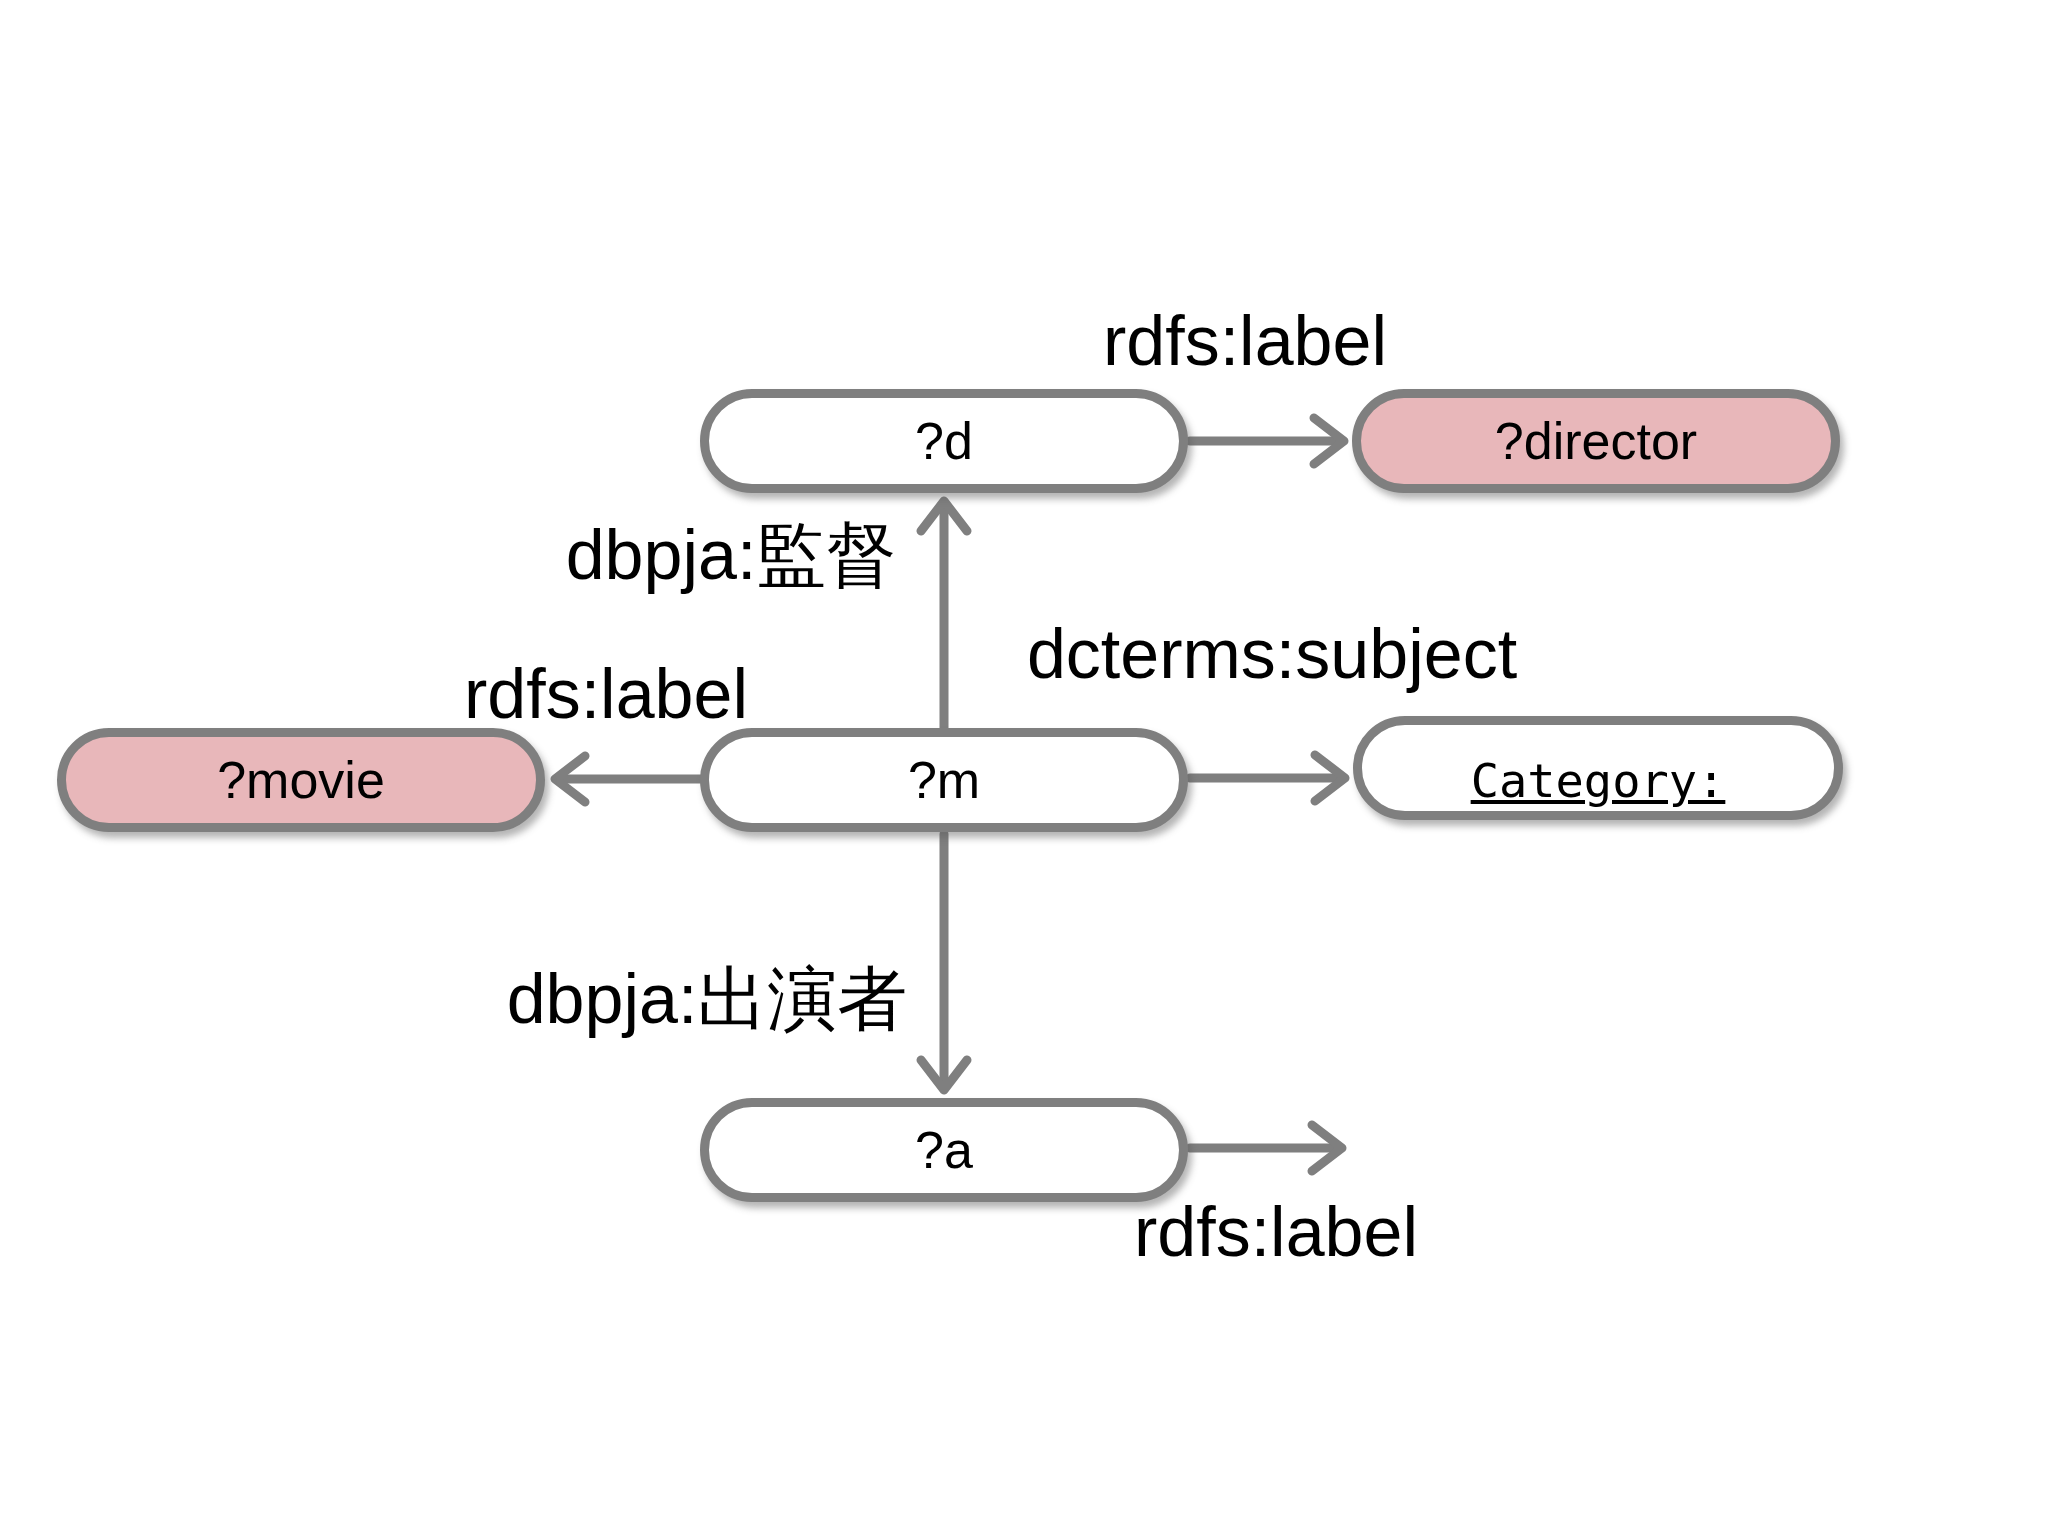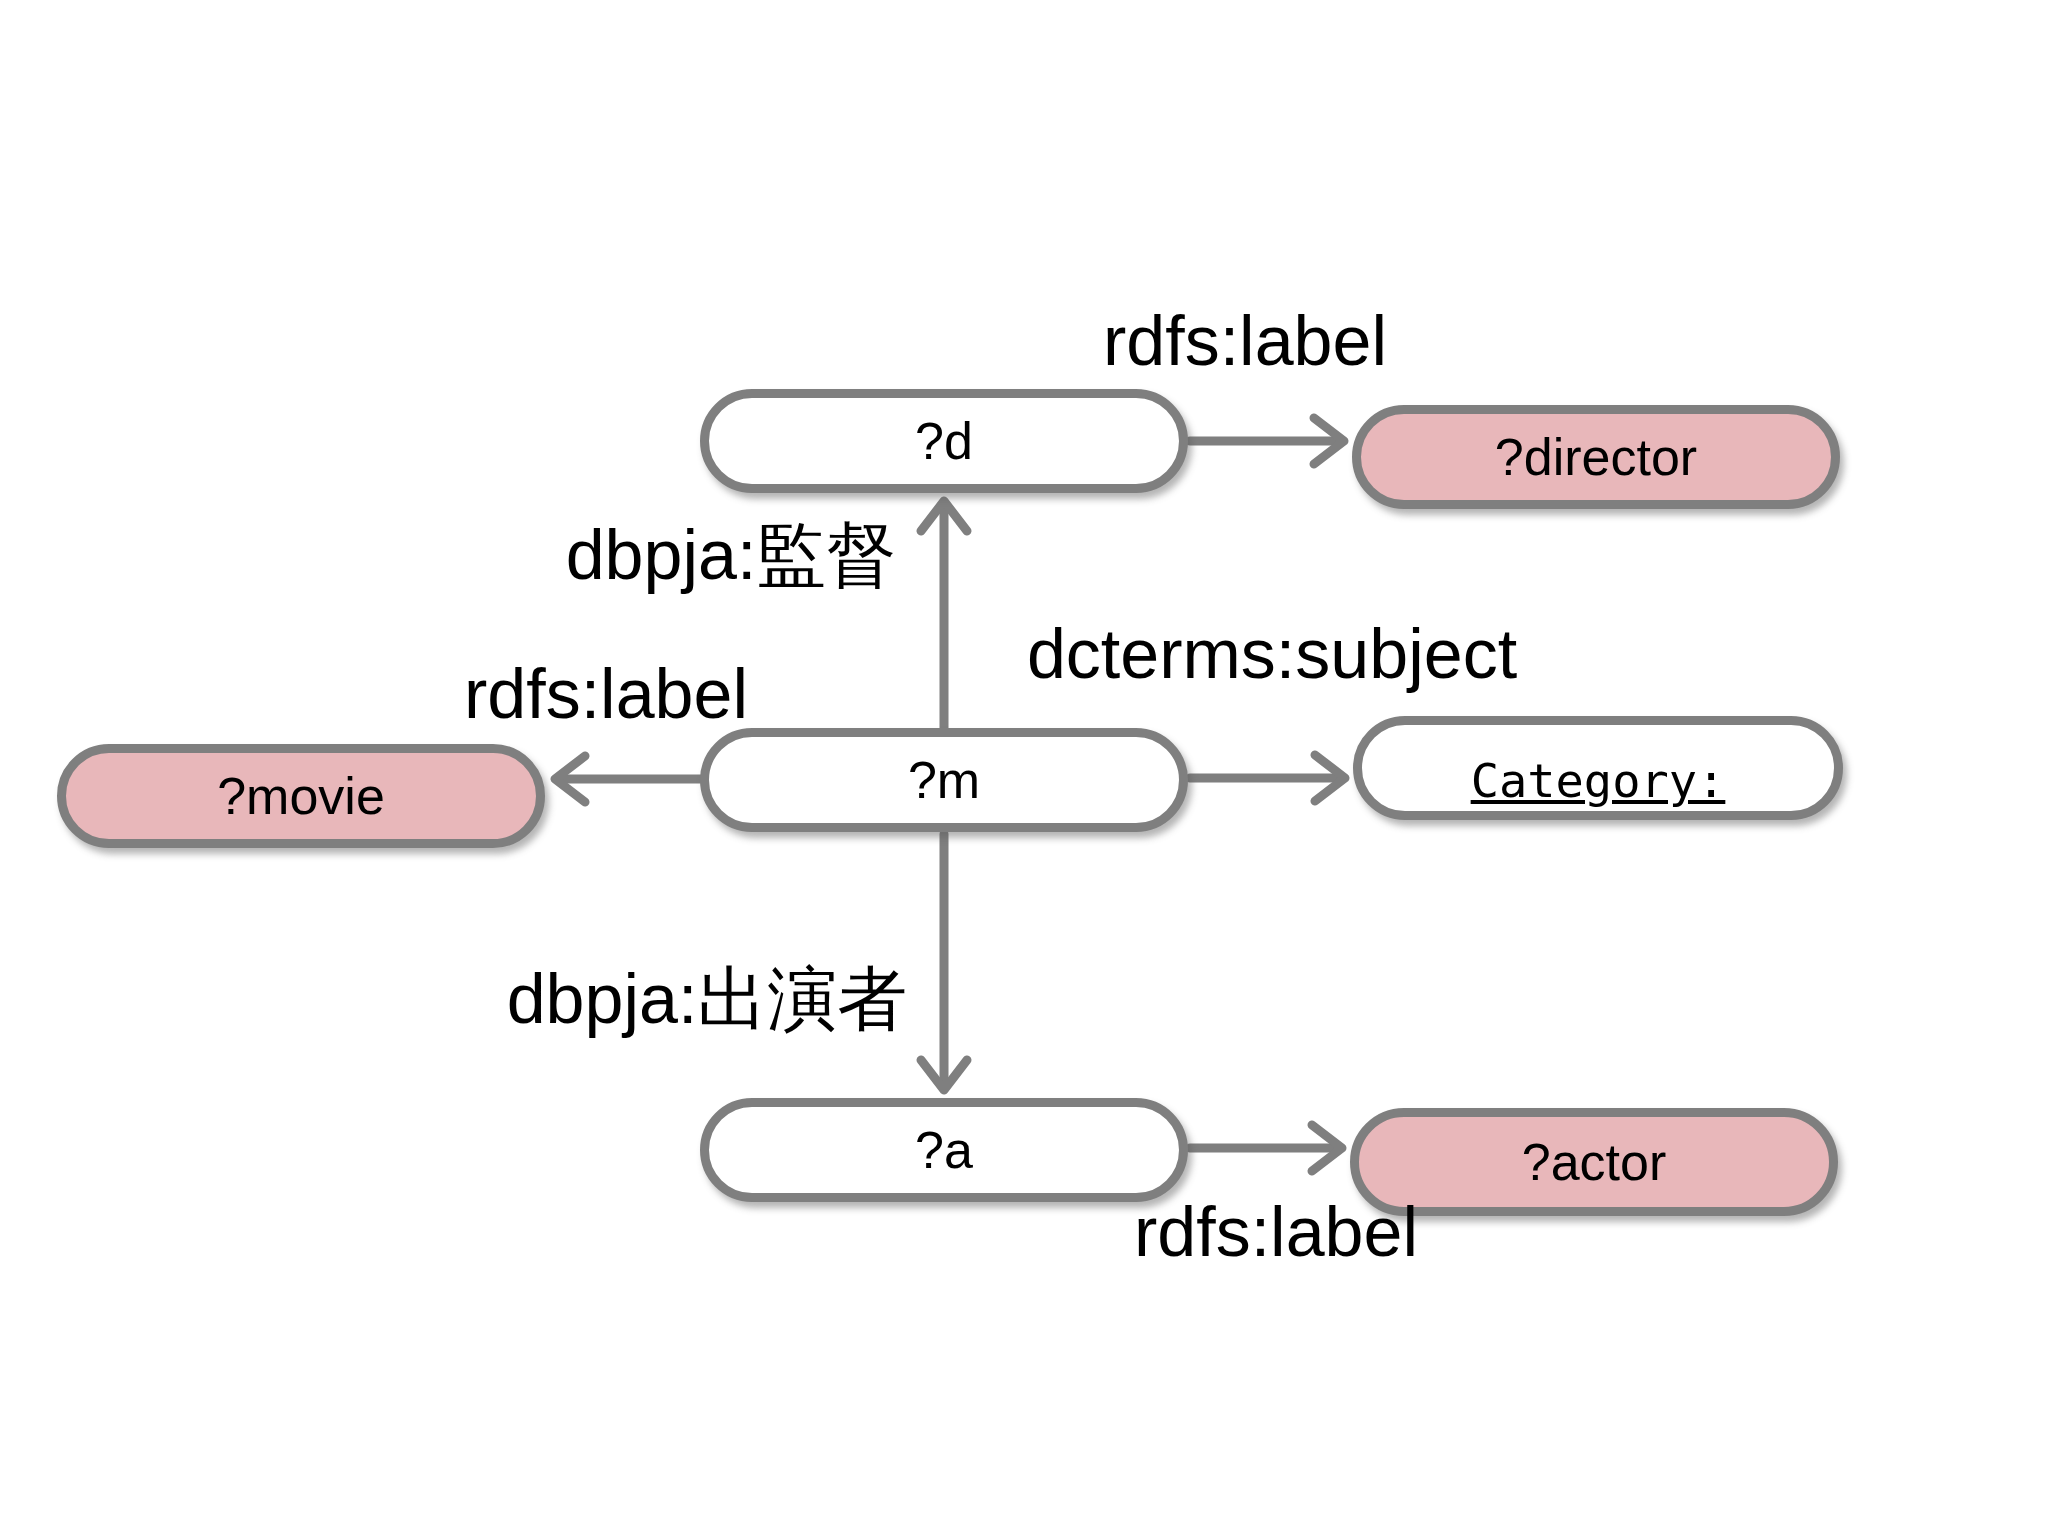--- a/index.html
+++ b/index.html
@@ -31,21 +31,21 @@
     border-radius: 60px;
     display: flex;
     align-items: center;
     justify-content: center;
     font-size: 52px;
     color: var(--text, #000000);
     box-shadow: 4px 6px 7px rgba(90,90,90,0.45);
     white-space: nowrap;
   }
   .node-white { background: var(--white-fill, #ffffff); }
-  .node-pink  { background: var(--pink-fill, #e8b7ba); margin-top: 16px; }
+  .node-pink  { background: var(--pink-fill, #e8b7ba); }
 
   .node-d        { left: 700px;  top: 389px;  width: 488px; height: 104px; }
   .node-director { left: 1352px; top: 389px;  width: 488px; height: 104px; }
   .node-movie    { left: 57px;   top: 728px;  width: 488px; height: 104px; }
   .node-m        { left: 700px;  top: 728px;  width: 488px; height: 104px; }
   .node-category { left: 1353px; top: 716px;  width: 490px; height: 104px; }
   .node-a        { left: 700px;  top: 1098px; width: 488px; height: 104px; }
   .node-actor    { left: 1350px; top: 1092px; width: 488px; height: 108px; }
 
   .node-category {
@@ -108,23 +108,20 @@
   </div>
 
   <div class="node node-white node-category">
     <span class="cat-line">Category:</span>
   </div>
 
   <div class="node node-white node-a">
     <span>?a</span>
   </div>
 
-  <div class="node node-pink node-actor">
-    <span>?actor</span>
-  </div>
 
   <div class="edge-label lbl-rdfs-top">rdfs:label</div>
 
   <div class="edge-label lbl-dbpja-dir">dbpja:監督</div>
 
   <div class="edge-label lbl-rdfs-left">rdfs:label</div>
 
   <div class="edge-label lbl-dcterms">dcterms:subject</div>
 
   <div class="edge-label lbl-dbpja-actor">dbpja:出演者</div>

